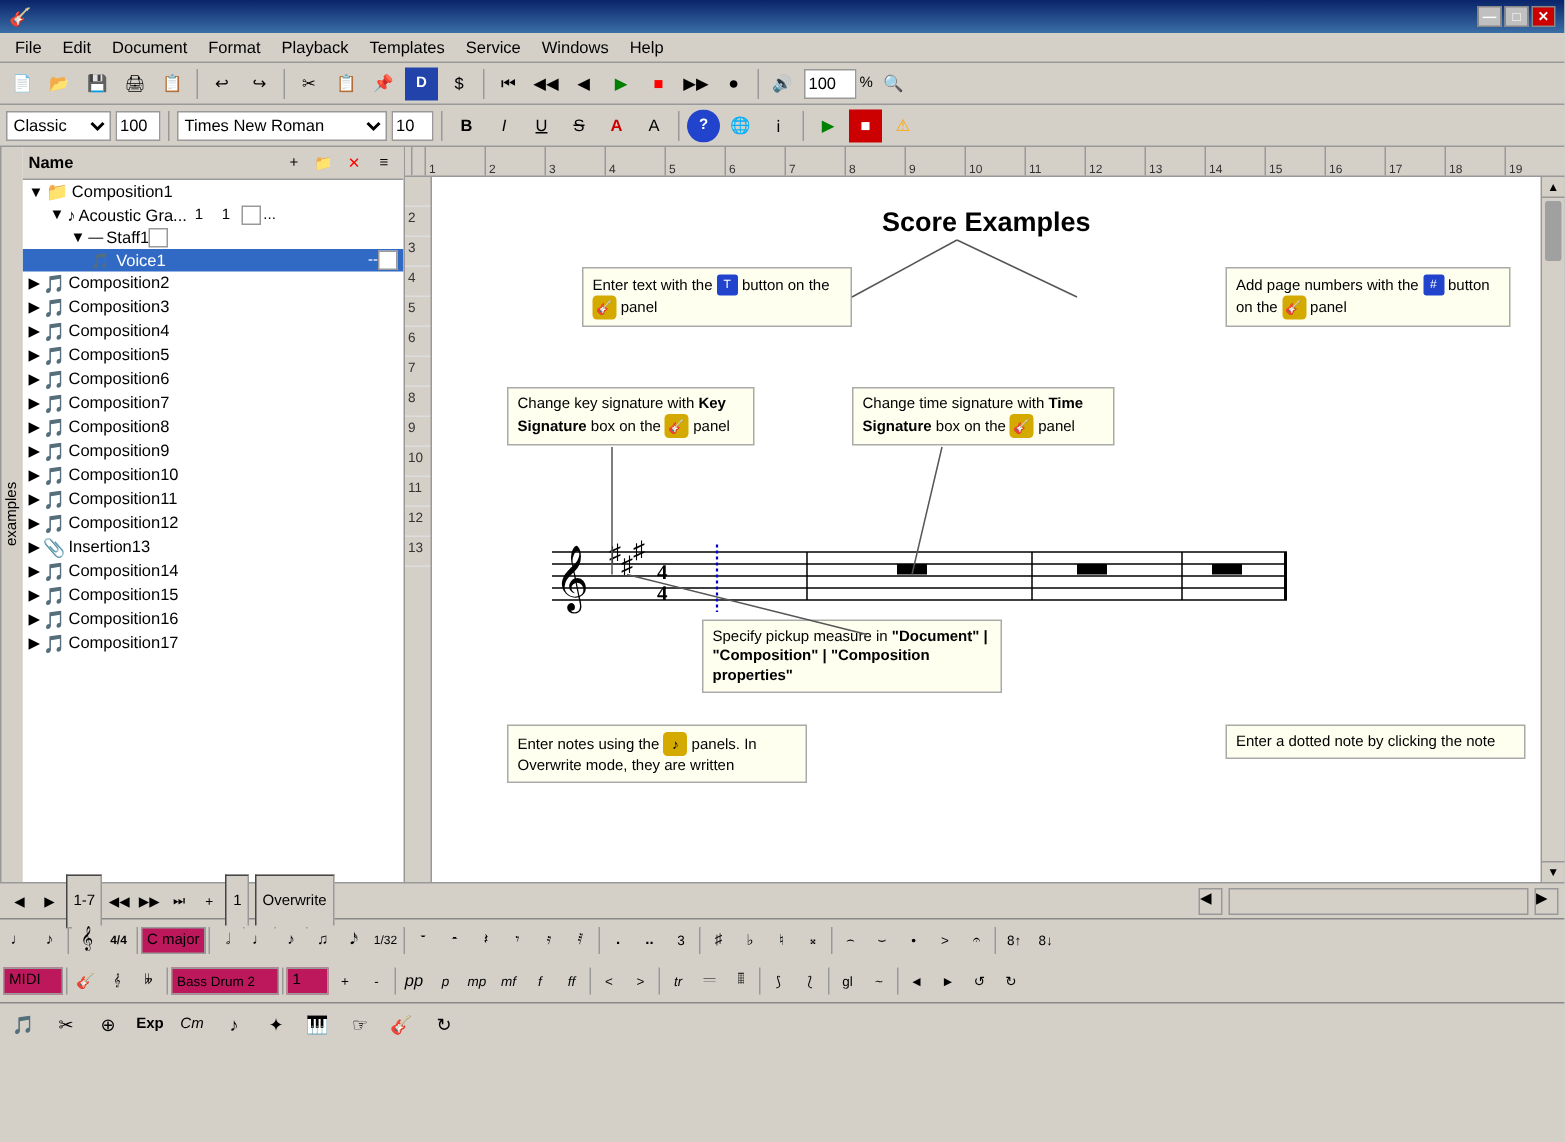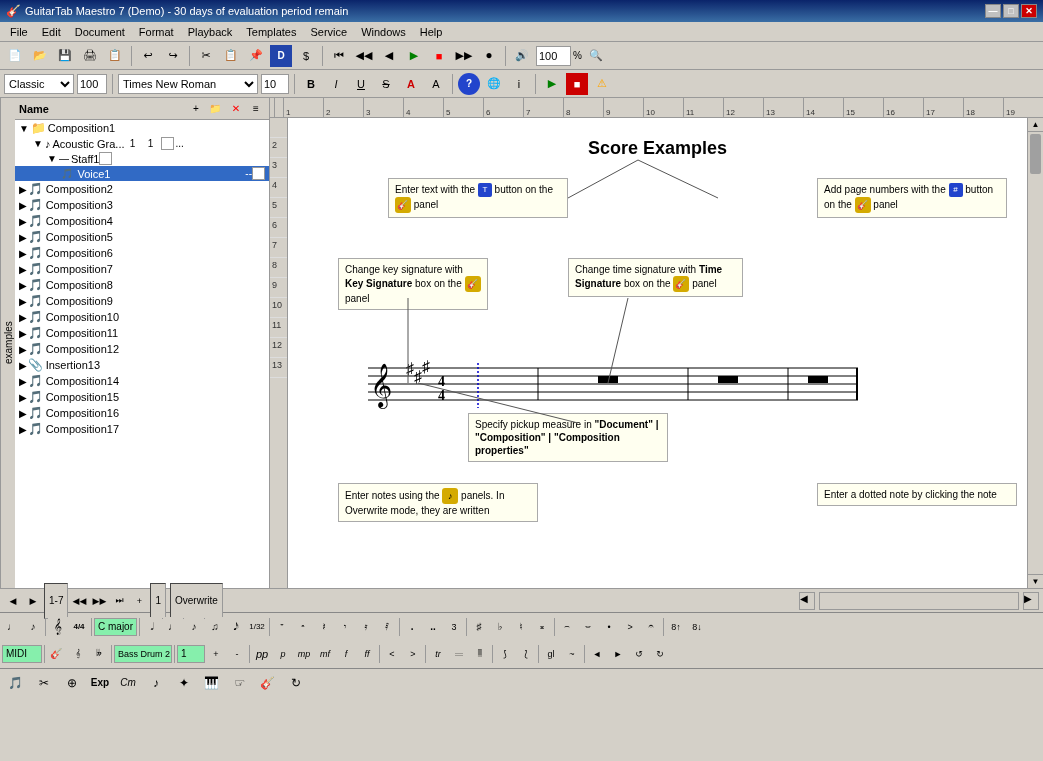--- a/index.html
+++ b/index.html
@@ -227,21 +227,21 @@
       width: 20px; height: 20px;
       background: #d4d0c8;
       border: 1px solid transparent;
       cursor: pointer;
       display: flex; align-items: center; justify-content: center;
       font-size: 10px;
       flex-shrink: 0;
     }
     .btb-sep { width: 1px; height: 18px; background: #999; margin: 0 1px; flex-shrink: 0; }
     .btb-label {
-      background: #86efac;
+      background: #be185d;
       border: 1px solid #999;
       height: 18px;
       padding: 0 3px;
       font-size: 10px;
       display: flex; align-items: center;
       white-space: nowrap;
       flex-shrink: 0;
     }
 
     
@@ -313,21 +313,20 @@
       align-items: flex-end;
       padding-bottom: 1px;
     }
   </style>
 </head>
 <body>
 
 <div id="title-bar">
   <div id="title-bar-left">
     <span style="font-size:12px;">🎸</span>
-    <span>GuitarTab Maestro 7 (Demo) - 30 days of evaluation period remain</span>
   </div>
   <div id="title-bar-right">
     <div class="title-btn">—</div>
     <div class="title-btn">□</div>
     <div class="title-btn close">✕</div>
   </div>
 </div>
 
 <div id="menu-bar">
   <span class="menu-item">File</span>
@@ -580,21 +579,21 @@
         <div class="score-title" style="position:absolute;top:20px;left:0;right:0;text-align:center;font-size:18px;font-weight:bold;">Score Examples</div>
 
         <div class="callout" style="position:absolute;top:60px;left:100px;width:180px;">
           <span>Enter text with the <span class="icon-blue">T</span> button on the <span class="icon-sm">🎸</span> panel</span>
         </div>
 
         <div class="callout" style="position:absolute;top:60px;right:20px;width:190px;">
           <span>Add page numbers with the <span class="icon-blue">#</span> button on the <span class="icon-sm">🎸</span> panel</span>
         </div>
 
-        <div class="callout" style="position:absolute;top:140px;left:50px;width:150px;">
+        <div class="callout" style="position:absolute;top:140px;left:50px;width:165px;">
           <span>Change key signature with <strong>Key Signature</strong> box on the <span class="icon-sm">🎸</span> panel</span>
         </div>
 
         <div class="callout" style="position:absolute;top:140px;left:280px;width:175px;">
           <span>Change time signature with <strong>Time Signature</strong> box on the <span class="icon-sm">🎸</span> panel</span>
         </div>
 
         <div style="position:absolute;top:230px;left:50px;right:50px;">
           <svg width="100%" height="70">
 
@@ -723,21 +722,21 @@
     <div class="btb-btn" style="font-size:9px;">8↓</div>
   </div>
   <div class="bottom-tb-row">
     <div class="btb-label" style="width:40px;text-align:center;">MIDI</div>
     <div class="btb-sep"></div>
 
     <div class="btb-btn">🎸</div>
     <div class="btb-btn" style="font-size:8px;">𝄞</div>
     <div class="btb-btn" style="font-size:9px;">𝄫</div>
     <div class="btb-sep"></div>
-    <div class="btb-label" style="font-size:9px;width:58px;">Bass Drum 2</div>
+    <div class="btb-label" style="font-size:9px;width:72px;">Bass Drum 2</div>
     <div class="btb-sep"></div>
     <div class="btb-label" style="width:28px;">
       <span>1</span>
     </div>
     <div class="btb-btn" style="font-size:9px;">+</div>
     <div class="btb-btn" style="font-size:9px;">-</div>
     <div class="btb-sep"></div>
 
     <div class="btb-btn" style="font-size:11px;font-style:italic;">pp</div>
     <div class="btb-btn" style="font-size:9px;font-style:italic;">p</div>

